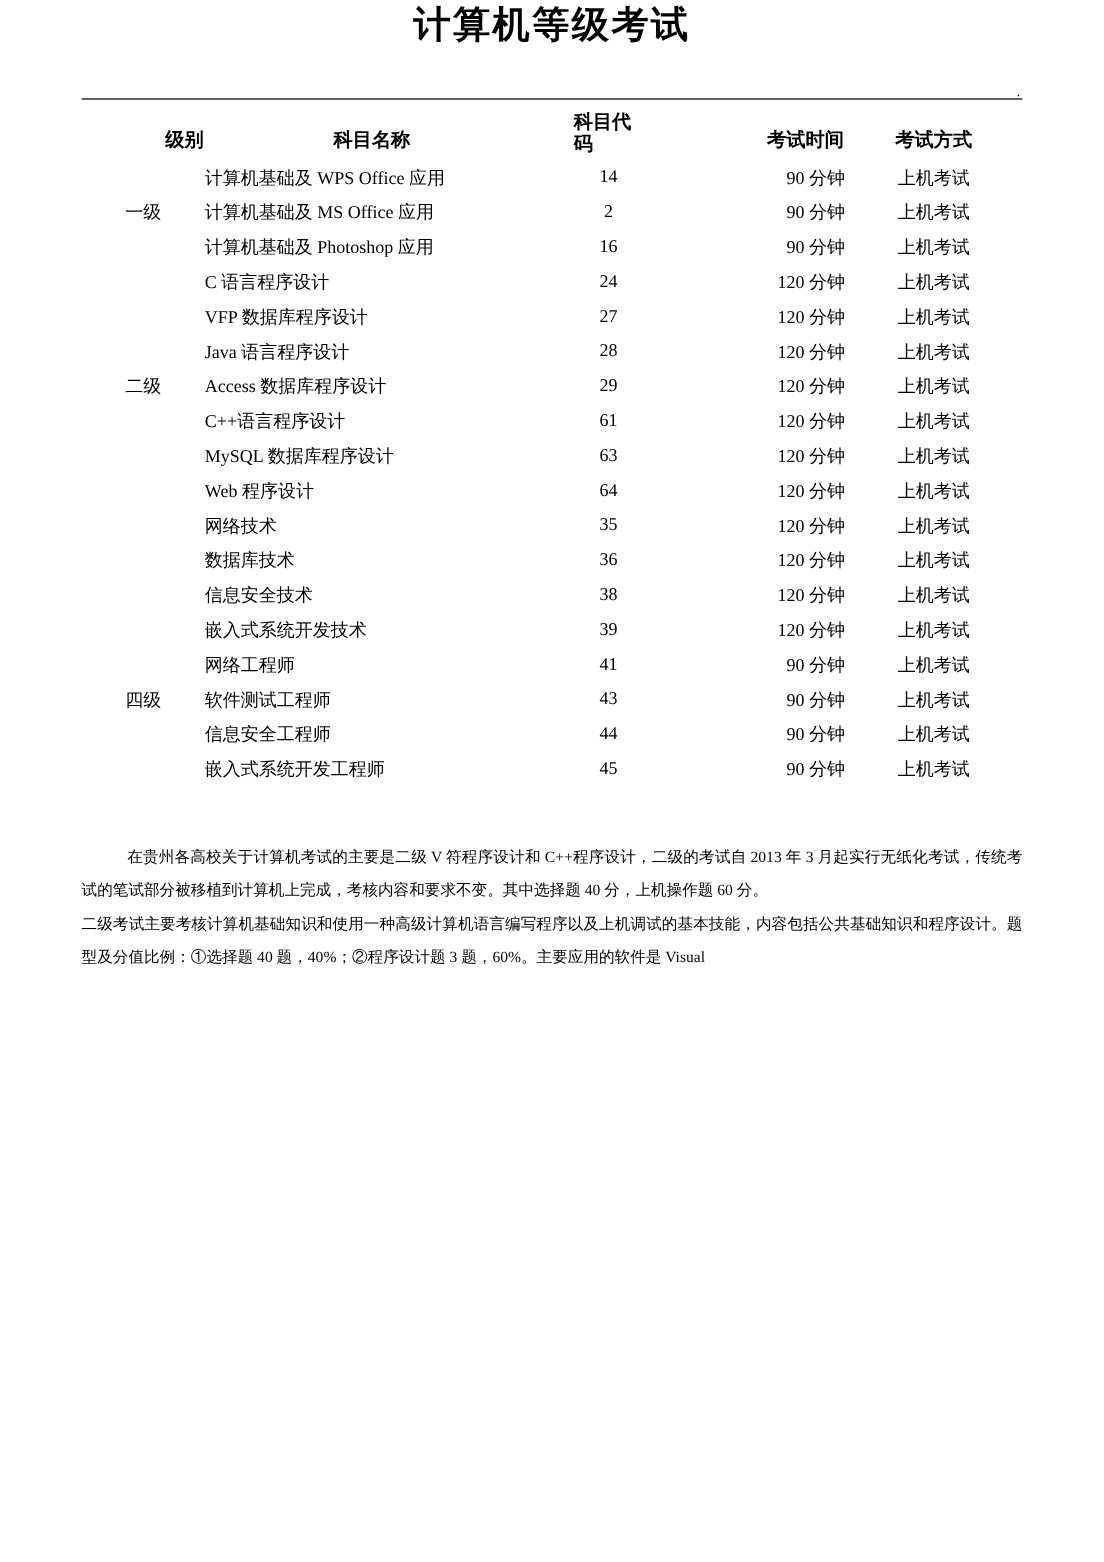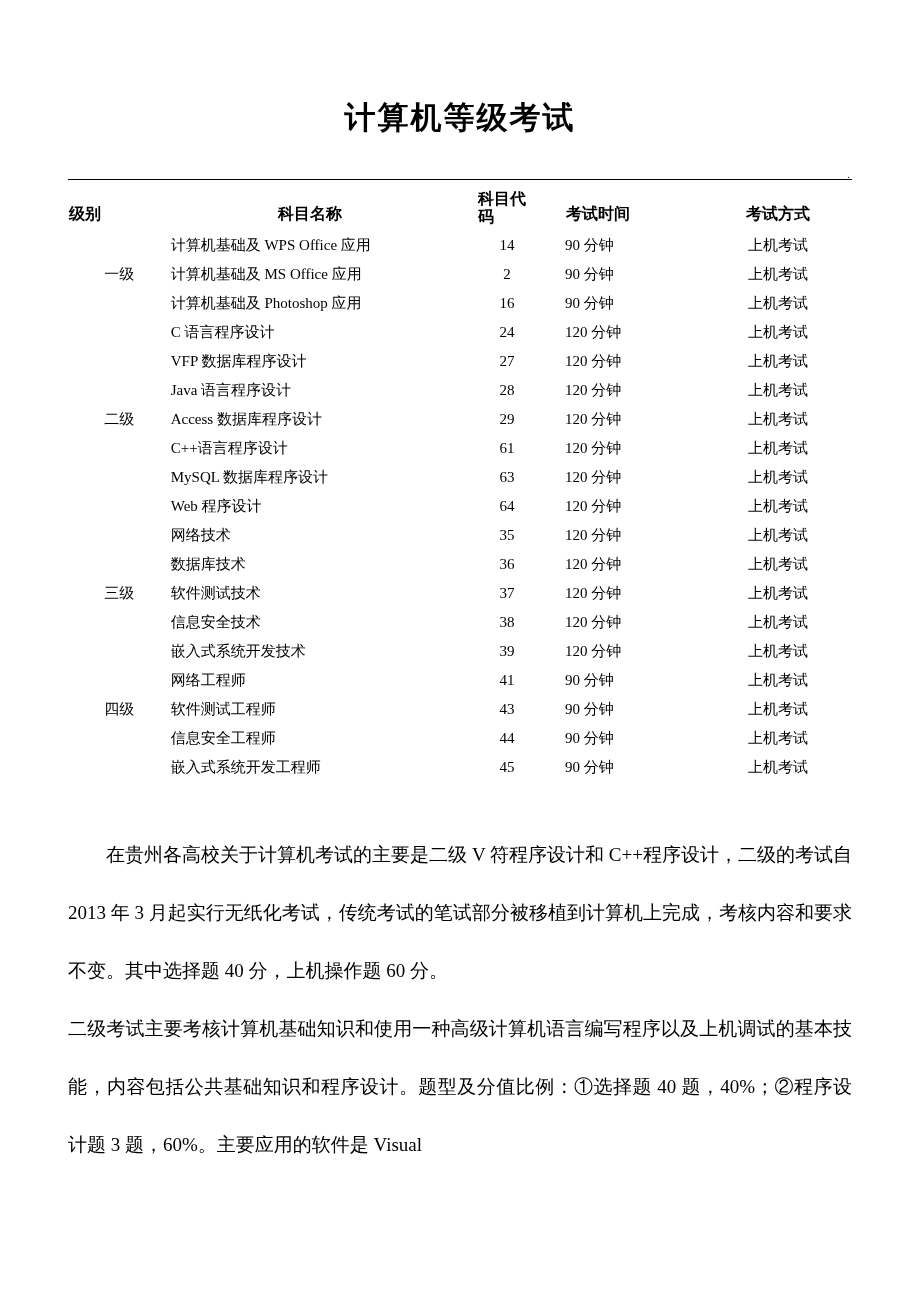--- a/index.html
+++ b/index.html
@@ -37,62 +37,61 @@
     font-size: 11px;
     line-height: 10px;
     color: #000;
   }
   .doc-title {
     text-align: center;
     font-family: "DejaVu Sans", sans-serif;
     font-weight: bold;
     font-size: 31px;
     letter-spacing: 2px;
-    margin-top: 97px;
   }
   table.subject-table {
     margin-top: 50px;
     width: 100%;
     border-collapse: collapse;
     font-size: 15px;
   }
   table.subject-table th {
     font-family: "DejaVu Sans", sans-serif;
     font-weight: bold;
     font-size: 16px;
     padding-bottom: 6px;
     vertical-align: bottom;
   }
   table.subject-table td {
     padding: 2px 0;
     vertical-align: middle;
     height: 25px;
   }
-  .col-level { width: 110px; text-align: left; }
+  .col-level { width: 110px; text-align: right; }
   .col-name  { width: 300px; text-align: left; }
   .col-code  { width: 120px; text-align: center; }
-  .col-time  { width: 150px; text-align: left; }
+  .col-time  { width: 150px; text-align: right; }
   .col-mode  { width: 160px; text-align: center; }
   th.col-name { text-align: center; }
   td.col-name { padding-left: 58px; }
   .th-code-wrap {
     display: block;
     width: 58px;
     margin: 0 auto;
     text-align: left;
     line-height: 1.1;
   }
   .level-cell {
     font-size: 15px;
     text-align: center;
   }
   .paras {
     margin-top: 44px;
-    font-size: 19px;
-    line-height: 58px;
+    font-size: 13px;
+    line-height: 28px;
   }
   .paras p {
     margin: 0;
     text-align: justify;
   }
   .indent { text-indent: 38px; }
 </style>
 </head>
 <body>
 
@@ -197,27 +196,20 @@
           <td class="col-mode">上机考试</td>
         </tr>
         <tr>
           <td class="col-level level-cell"></td>
           <td class="col-name">数据库技术</td>
           <td class="col-code">36</td>
           <td class="col-time">120 分钟</td>
           <td class="col-mode">上机考试</td>
         </tr>
         <tr>
-          <td class="col-level level-cell">三级</td>
-          <td class="col-name">软件测试技术</td>
-          <td class="col-code">37</td>
-          <td class="col-time">120 分钟</td>
-          <td class="col-mode">上机考试</td>
-        </tr>
-        <tr>
           <td class="col-level level-cell"></td>
           <td class="col-name">信息安全技术</td>
           <td class="col-code">38</td>
           <td class="col-time">120 分钟</td>
           <td class="col-mode">上机考试</td>
         </tr>
         <tr>
           <td class="col-level level-cell"></td>
           <td class="col-name">嵌入式系统开发技术</td>
           <td class="col-code">39</td>

